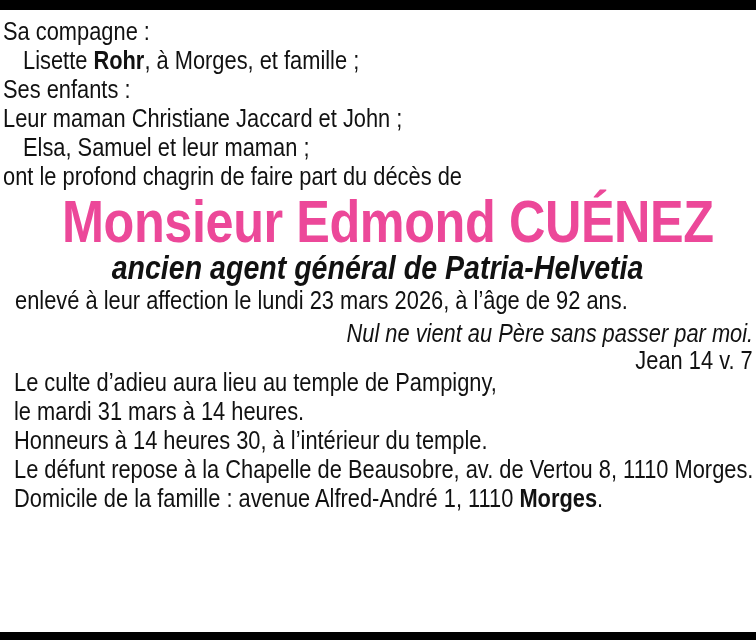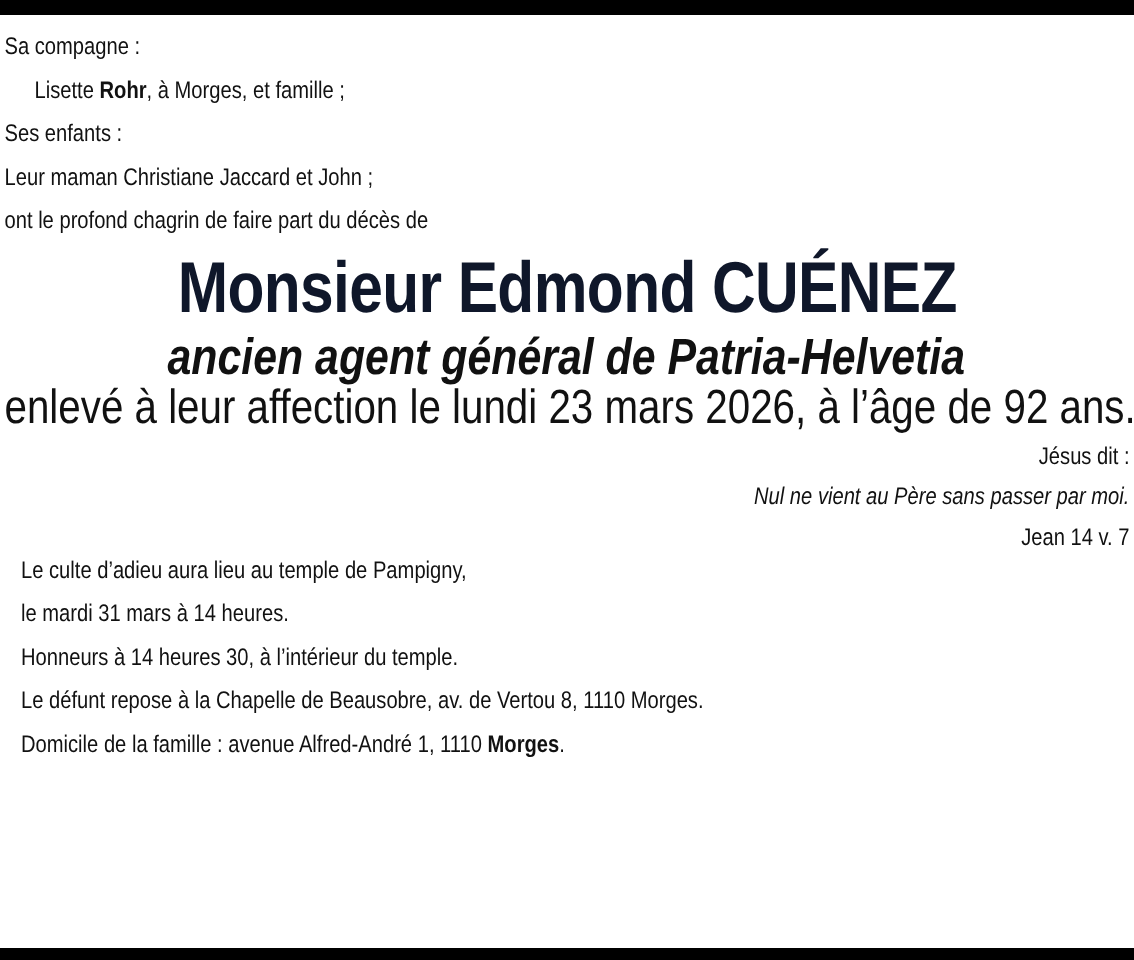--- a/index.html
+++ b/index.html
@@ -31,48 +31,48 @@
     display: inline-block;
     transform: scaleX(0.84);
     white-space: nowrap;
   }
   .align-left .sx, .one-line-left .sx { transform-origin: 0 50%; }
   .align-right .line { text-align: right; }
   .align-right .sx { transform-origin: 100% 50%; }
   .align-center { text-align: center; }
   .align-center .sx { transform-origin: 50% 50%; }
 
-  .line { line-height: 29px; font-size: 16px; }
+  .line { line-height: 29px; font-size: 26px; }
   .indent { padding-left: 20px; }
   .b { font-weight: 700; }
   .i { font-style: italic; }
 
   #intro {
     margin-top: 7px;
     padding-left: 3px;
   }
   #title-row {
     margin-top: 5px;
     line-height: 52px;
-    font-size: 48px;
+    font-size: 60px;
     font-weight: 700;
-    color: #0f172a;
+    color: #ec4899;
     letter-spacing: -0.5px;
   }
   #subtitle-row {
     margin-top: 6px;
     line-height: 27px;
     font-size: 34px;
     font-style: italic;
     font-weight: 700;
   }
   #death-line {
     margin-top: 5px;
     line-height: 29px;
-    font-size: 32px;
+    font-size: 26px;
     padding-left: 3px;
     text-align: center;
   }
   #scripture {
     margin-top: 5px;
     padding-right: 3px;
   }
   #scripture .line { line-height: 27px; }
   #ceremony {
     margin-top: -6px;
@@ -82,37 +82,37 @@
 </head>
 <body>
 
 <div class="bar bar-top"></div>
 
 <div id="intro" class="align-left">
     <div class="line"><span class="sx"><span>Sa compagne :</span></span></div>
     <div class="line indent"><span class="sx"><span>Lisette </span><span class="b">Rohr</span><span>, à Morges, et famille ;</span></span></div>
     <div class="line"><span class="sx"><span>Ses enfants :</span></span></div>
     <div class="line"><span class="sx"><span>Leur maman Christiane Jaccard et John ;</span></span></div>
+    <div class="line indent"><span class="sx"><span>Elsa, Samuel et leur maman ;</span></span></div>
     <div class="line"><span class="sx"><span>ont le profond chagrin de faire part du décès de</span></span></div>
   </div>
 
 <div id="title-row" class="align-center">
   <span class="sx">Monsieur Edmond CUÉNEZ</span>
 </div>
 
 <div id="subtitle-row" class="align-center">
   <span class="sx">ancien agent général de Patria-Helvetia</span>
 </div>
 
 <div id="death-line" class="one-line-left">
   <span class="sx">enlevé à leur affection le lundi 23 mars 2026, à l’âge de 92 ans.</span>
 </div>
 
 <div id="scripture" class="align-right">
-    <div class="line"><span class="sx"><span>Jésus dit :</span></span></div>
     <div class="line"><span class="sx"><span class="i">Nul ne vient au Père sans passer par moi.</span></span></div>
     <div class="line"><span class="sx"><span>Jean 14 v. 7</span></span></div>
   </div>
 
 <div id="ceremony" class="align-left">
     <div class="line"><span class="sx"><span>Le culte d’adieu aura lieu au temple de Pampigny,</span></span></div>
     <div class="line"><span class="sx"><span>le mardi 31 mars à 14 heures.</span></span></div>
     <div class="line"><span class="sx"><span>Honneurs à 14 heures 30, à l’intérieur du temple.</span></span></div>
     <div class="line"><span class="sx"><span>Le défunt repose à la Chapelle de Beausobre, av. de Vertou 8, 1110 Morges.</span></span></div>
     <div class="line"><span class="sx"><span>Domicile de la famille : avenue Alfred-André 1, 1110 </span><span class="b">Morges</span><span>.</span></span></div>

